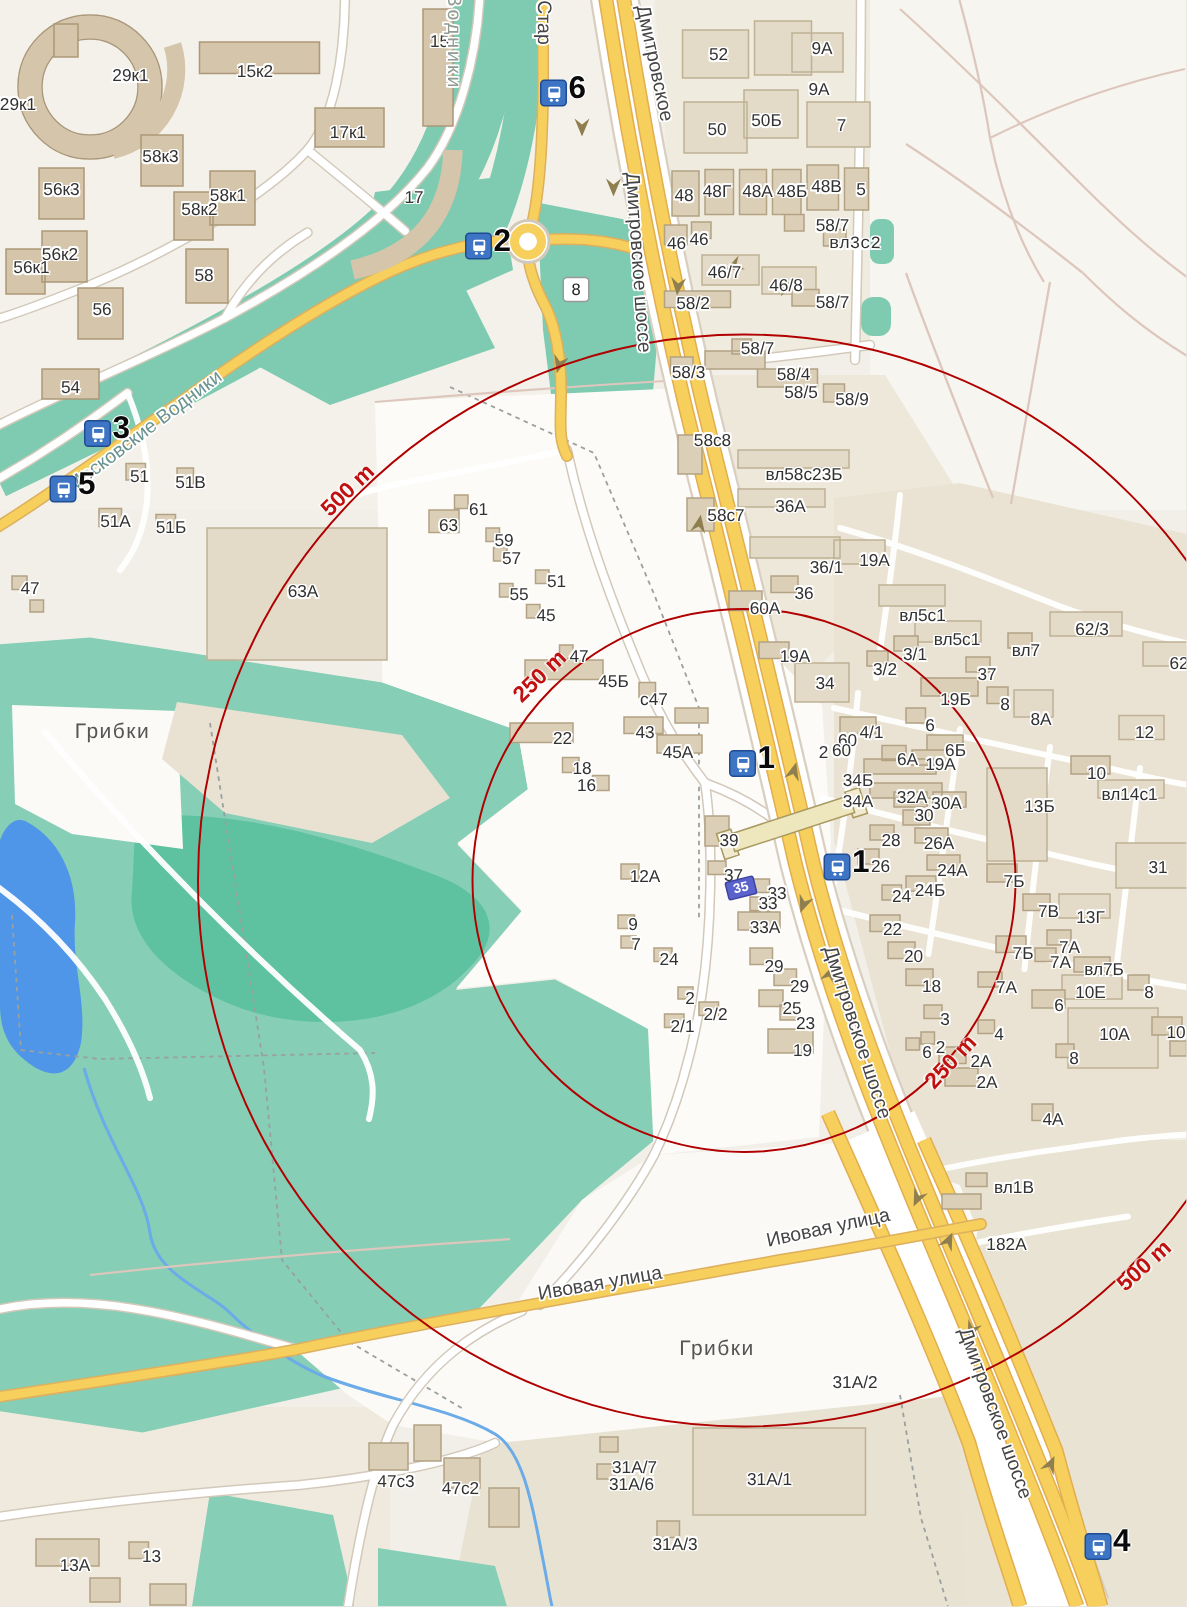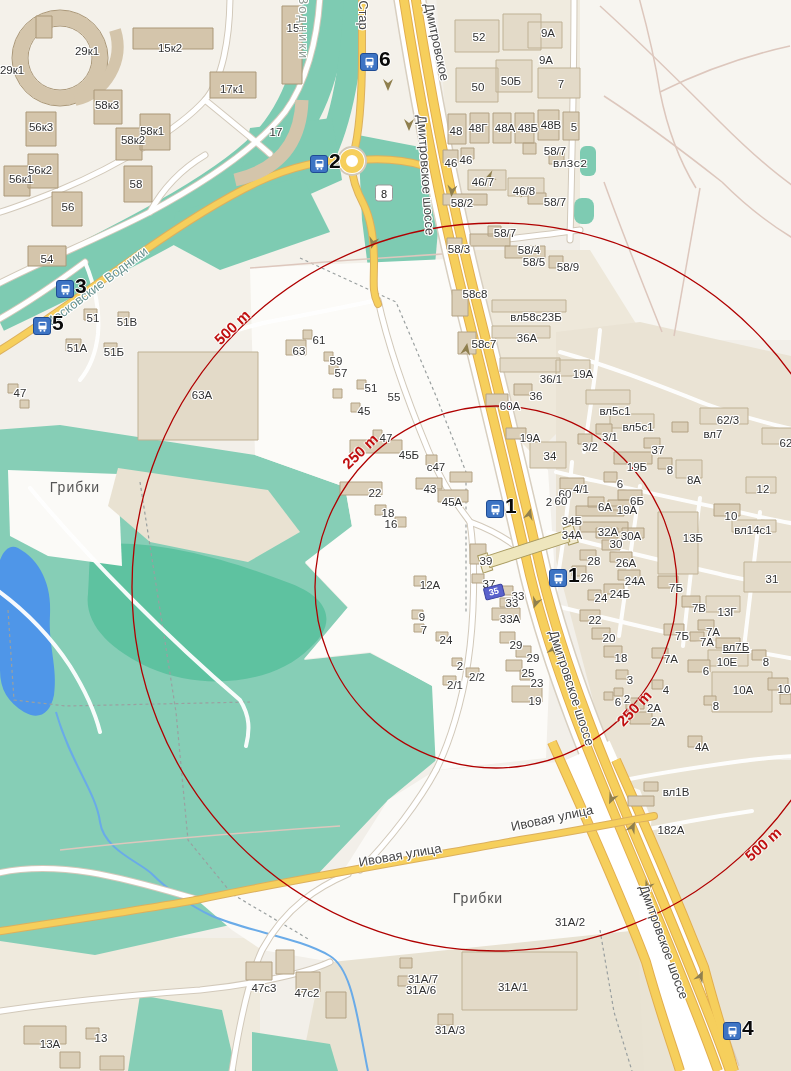--- a/index.html
+++ b/index.html
@@ -306,21 +306,21 @@
       <div class="blabel" style="left: 536px; top: 396px;">36</div>
       <div class="blabel" style="left: 510px; top: 406px;">60А</div>
       <div class="blabel" style="left: 583px; top: 374px;">19А</div>
       <div class="blabel" style="left: 530px; top: 438px;">19А</div>
       <div class="blabel" style="left: 550px; top: 456px;">34</div>
       <div class="blabel" style="left: 615px; top: 411px;">вл5с1</div>
       <div class="blabel" style="left: 638px; top: 427px;">вл5с1</div>
       <div class="blabel" style="left: 610px; top: 437px;">3/1</div>
       <div class="blabel" style="left: 590px; top: 447px;">3/2</div>
       <div class="blabel" style="left: 728px; top: 420px;">62/3</div>
-      <div class="blabel" style="left: 713px; top: 434px;">вл7</div>
+      <div class="blabel" style="left: 684px; top: 434px;">вл7</div>
       <div class="blabel" style="left: 658px; top: 450px;">37</div>
       <div class="blabel" style="left: 786px; top: 443px;">62</div>
       <div class="blabel" style="left: 637px; top: 467px;">19Б</div>
       <div class="blabel" style="left: 670px; top: 470px;">8</div>
       <div class="blabel" style="left: 694px; top: 480px;">8А</div>
       <div class="blabel" style="left: 763px; top: 489px;">12</div>
       <div class="blabel" style="left: 620px; top: 484px;">6</div>
       <div class="blabel" style="left: 581px; top: 489px;">4/1</div>
       <div class="blabel" style="left: 565px; top: 494px;">60</div>
       <div class="blabel" style="left: 561px; top: 501px;">60</div>
@@ -346,42 +346,42 @@
       <div class="blabel" style="left: 595px; top: 620px;">22</div>
       <div class="blabel" style="left: 609px; top: 638px;">20</div>
       <div class="blabel" style="left: 621px; top: 658px;">18</div>
       <div class="blabel" style="left: 630px; top: 680px;">3</div>
       <div class="blabel" style="left: 676px; top: 588px;">7Б</div>
       <div class="blabel" style="left: 699px; top: 608px;">7В</div>
       <div class="blabel" style="left: 727px; top: 612px;">13Г</div>
       <div class="blabel" style="left: 682px; top: 636px;">7Б</div>
       <div class="blabel" style="left: 713px; top: 632px;">7А</div>
       <div class="blabel" style="left: 707px; top: 642px;">7А</div>
-      <div class="blabel" style="left: 736px; top: 647px; text-decoration: underline;">вл7Б</div>
+      <div class="blabel" style="left: 736px; top: 647px;">вл7Б</div>
       <div class="blabel" style="left: 671px; top: 659px;">7А</div>
       <div class="blabel" style="left: 727px; top: 662px;">10Е</div>
       <div class="blabel" style="left: 766px; top: 662px;">8</div>
       <div class="blabel" style="left: 706px; top: 671px;">6</div>
       <div class="blabel" style="left: 743px; top: 690px;">10А</div>
       <div class="blabel" style="left: 784px; top: 689px;">10</div>
       <div class="blabel" style="left: 666px; top: 690px;">4</div>
       <div class="blabel" style="left: 618px; top: 702px;">6</div>
       <div class="blabel" style="left: 627px; top: 699px;">2</div>
       <div class="blabel" style="left: 654px; top: 708px;">2А</div>
       <div class="blabel" style="left: 716px; top: 706px;">8</div>
       <div class="blabel" style="left: 658px; top: 722px;">2А</div>
       <div class="blabel" style="left: 702px; top: 747px;">4А</div>
       <div class="blabel" style="left: 676px; top: 792px;">вл1В</div>
       <div class="blabel" style="left: 671px; top: 830px;">182А</div>
       <div class="blabel" style="left: 299px; top: 351px;">63</div>
       <div class="blabel" style="left: 319px; top: 340px;">61</div>
       <div class="blabel" style="left: 336px; top: 361px;">59</div>
       <div class="blabel" style="left: 341px; top: 373px;">57</div>
       <div class="blabel" style="left: 371px; top: 388px;">51</div>
-      <div class="blabel" style="left: 346px; top: 397px; margin-left: 48px;">55</div>
+      <div class="blabel" style="left: 346px; top: 397px;">55</div>
       <div class="blabel" style="left: 364px; top: 411px;">45</div>
       <div class="blabel" style="left: 386px; top: 438px;">47</div>
       <div class="blabel" style="left: 409px; top: 455px;">45Б</div>
       <div class="blabel" style="left: 436px; top: 467px;">с47</div>
       <div class="blabel" style="left: 375px; top: 493px;">22</div>
       <div class="blabel" style="left: 430px; top: 489px;">43</div>
       <div class="blabel" style="left: 452px; top: 502px;">45А</div>
       <div class="blabel" style="left: 388px; top: 513px;">18</div>
       <div class="blabel" style="left: 391px; top: 524px;">16</div>
       <div class="blabel" style="left: 486px; top: 561px;">39</div>

